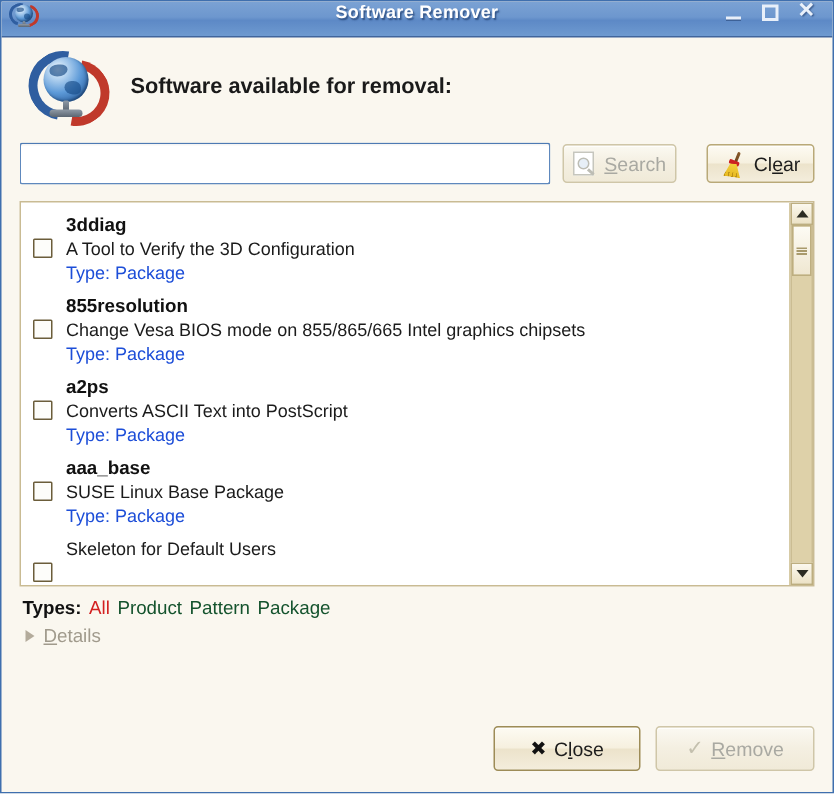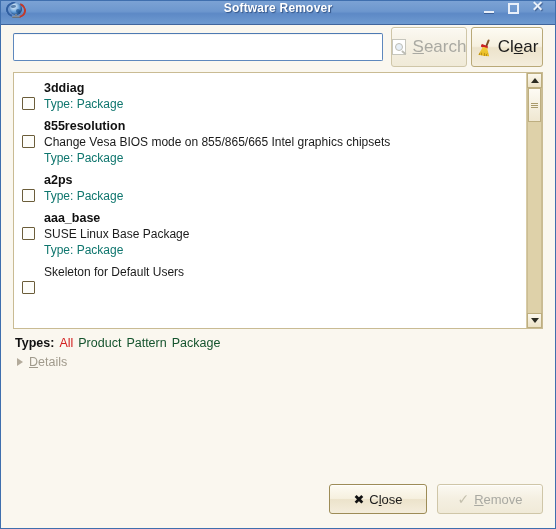--- a/index.html
+++ b/index.html
@@ -173,43 +173,43 @@
     background: #ffffff;
     border-radius: 2px;
     font-family: "Liberation Sans", sans-serif;
     font-size: 12px;
     padding: 0 4px;
     color: #111;
     outline: none;
     box-shadow: inset 0 1px 0 rgba(0,0,0,0.04);
   }
   .btn {
-    height: 40px;
+    height: 26px;
     box-sizing: border-box;
     border: 1px solid #b9a978;
     border-radius: 3px;
     background: linear-gradient(to bottom, #fdfbf3 0%, #f6f0df 48%, #ece3cb 52%, #f4eddc 100%);
     display: inline-flex;
     align-items: center;
     justify-content: center;
     gap: 5px;
-    font-size: 17px;
+    font-size: 13px;
     color: #1c1c1c;
     padding: 0 9px;
     cursor: default;
     box-shadow: 0 1px 0 rgba(255,255,255,0.8) inset;
   }
   .btn.disabled {
     color: #a9a9a2;
     border-color: #cfc6a8;
     background: linear-gradient(to bottom, #fbf9f2 0%, #f4efe1 50%, #f0ead8 100%);
   }
   .btn u { text-decoration: underline; }
   #search-btn { margin-left: 8px; width: 76px; }
-  #clear-btn { margin-left: 4px; width: 72px; }
+  #clear-btn { margin-left: 20px; width: 72px; }
 
   
   .icon-magnifier {
     width: 16px; height: 16px; position: relative; flex: 0 0 16px;
   }
   .icon-magnifier .page {
     position: absolute; left: 0; top: 0;
     width: 12px; height: 14px;
     background: #ffffff;
     border: 1px solid #9b9b90;
@@ -300,21 +300,21 @@
     color: #111111;
     line-height: 16px;
   }
   .item-desc {
     font-size: 12px;
     color: #1b1b1b;
     line-height: 16px;
   }
   .item-type {
     font-size: 12px;
-    color: #0f766e;
+    color: #1d4ed8;
     line-height: 16px;
   }
 
   
   .scrollbar {
     width: 15px;
     flex: 0 0 15px;
     background: #f7f3e7;
     border-left: 1px solid #d7cba6;
     display: flex;
@@ -438,20 +438,32 @@
         </div>
       <div class="win-btn">
           <div class="max-box"></div>
         </div>
       <div class="win-btn">
           <div class="close-x">✕</div>
         </div>
     </div>
   </div>
 
+  <div class="header">
+    <div class="header-icon">
+      <div class="globe-wrap">
+        <div class="arrow-blue" style="left:0px;top:2px;width:34px;height:34px;border:6px solid #2f5ea0;border-right-color:transparent;border-bottom-color:transparent;transform:rotate(-35deg);"></div>
+        <div class="arrow-red" style="right:2px;top:8px;width:32px;height:32px;border:6px solid #c0392b;border-left-color:transparent;border-top-color:transparent;transform:rotate(-35deg);"></div>
+        <div class="globe-ball" style="left:10px;top:6px;width:30px;height:30px;"></div>
+        <div class="globe-stand" style="left:23px;top:35px;width:4px;height:7px;"></div>
+        <div class="globe-stand" style="left:14px;top:41px;width:22px;height:5px;border-radius:3px;"></div>
+      </div>
+    </div>
+    <div class="header-title">Software available for removal:</div>
+  </div>
 
   <div class="search-row">
     <input class="search-input" type="text" placeholder="" style="">
     <div class="btn disabled" id="search-btn">
       <span class="icon-magnifier">
         <span class="page"></span>
           <span class="lens"></span>
           <span class="handle"></span>
       </span>
       <span><u>S</u><span>earch</span></span>
@@ -466,37 +478,39 @@
     </div>
   </div>
 
   <div class="list-area">
     <div class="list-inner">
 
       <div class="list-item">
         <div class="cb"></div>
         <div class="item-text">
           <div class="item-name">3ddiag</div>
+          <div class="item-desc">A Tool to Verify the 3D Configuration</div>
           <div class="item-type">Type: Package</div>
         </div>
       </div>
 
       <div class="list-item">
         <div class="cb"></div>
         <div class="item-text">
           <div class="item-name">855resolution</div>
           <div class="item-desc">Change Vesa BIOS mode on 855/865/665 Intel graphics chipsets</div>
           <div class="item-type">Type: Package</div>
         </div>
       </div>
 
       <div class="list-item">
         <div class="cb"></div>
         <div class="item-text">
           <div class="item-name">a2ps</div>
+          <div class="item-desc">Converts ASCII Text into PostScript</div>
           <div class="item-type">Type: Package</div>
         </div>
       </div>
 
       <div class="list-item">
         <div class="cb"></div>
         <div class="item-text">
           <div class="item-name">aaa_base</div>
           <div class="item-desc">SUSE Linux Base Package</div>
           <div class="item-type">Type: Package</div>

